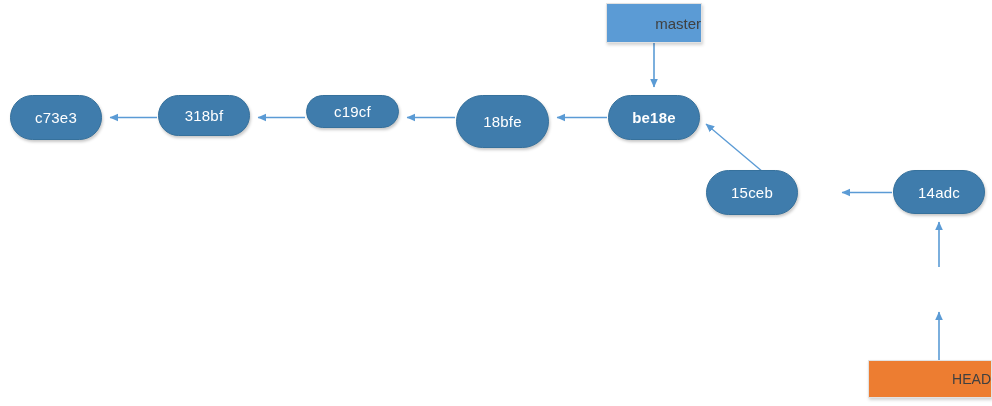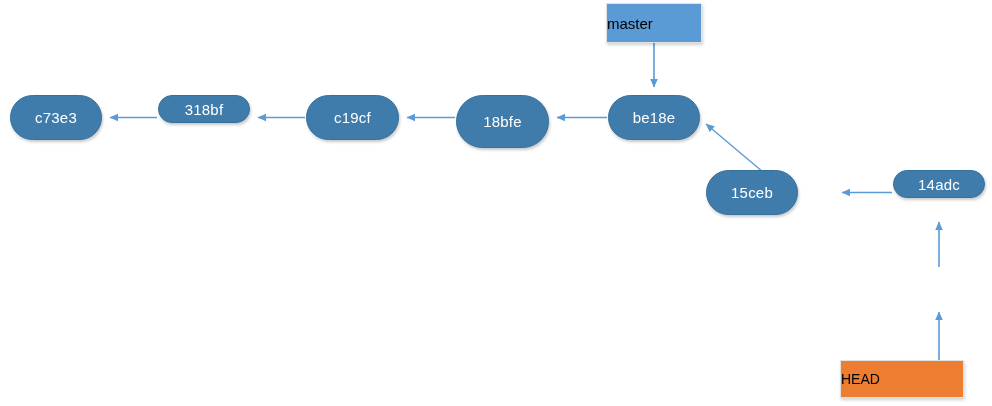--- a/index.html
+++ b/index.html
@@ -35,24 +35,24 @@
     color: #ffffff;
     font-size: 15px;
     letter-spacing: 0.2px;
     box-shadow: 1px 2px 3px rgba(0,0,0,0.22);
   }
   .ref-box {
     position: absolute;
     box-sizing: border-box;
     display: flex;
     align-items: center;
-    justify-content: flex-start;
+    justify-content: flex-end;
     background: #5B9BD5;
     border: 1px solid #e2e2e2;
-    color: #000000;
+    color: #404040;
     font-size: 15px;
     box-shadow: 1px 2px 3px rgba(0,0,0,0.18);
   }
   .ref-box.head {
     background: #ED7D31;
     font-size: 14px;
   }
 </style>
 </head>
 <body>
@@ -82,46 +82,46 @@
 
     <line x1="939" y1="267" x2="939" y2="222" stroke="#5B9BD5" stroke-width="1.6" marker-end="url(#ah)"></line>
 
     <line x1="939" y1="360" x2="939" y2="312" stroke="#5B9BD5" stroke-width="1.6" marker-end="url(#ah)"></line>
   </svg>
 
   <div class="commit-node" style="left:10px;top:95px;width:92px;height:45px;">
     <span>c73e3</span>
   </div>
 
-  <div class="commit-node" style="left:158px;top:95px;width:92px;height:28px;">
+  <div class="commit-node" style="left:158px;top:95px;width:92px;height:41px;">
     <span>318bf</span>
   </div>
 
-  <div class="commit-node" style="left:306px;top:95px;width:93px;height:45px;text-align:center;">
+  <div class="commit-node" style="left:306px;top:95px;width:93px;height:33px;text-align:center;">
     <span>c19cf</span>
   </div>
 
   <div class="commit-node" style="left:456px;top:95px;width:93px;height:53px;">
     <span>18bfe</span>
   </div>
 
-  <div class="commit-node" style="left:608px;top:95px;width:92px;height:45px;">
+  <div class="commit-node" style="left:608px;top:95px;width:92px;height:45px;font-weight:bold;">
     <span>be18e</span>
   </div>
 
   <div class="commit-node" style="left:706px;top:170px;width:92px;height:45px;">
     <span>15ceb</span>
   </div>
 
-  <div class="commit-node" style="left:893px;top:170px;width:92px;height:28px;">
+  <div class="commit-node" style="left:893px;top:170px;width:92px;height:44px;">
     <span>14adc</span>
   </div>
 
   <div class="ref-box" style="left:606px;top:3px;width:96px;height:40px;">
     <span>master</span>
   </div>
 
 
-  <div class="ref-box head" style="left:840px;top:360px;width:124px;height:38px;">
+  <div class="ref-box head" style="left:868px;top:360px;width:124px;height:38px;">
     <span>HEAD</span>
   </div>
 
 </div>
 
 </body></html>

